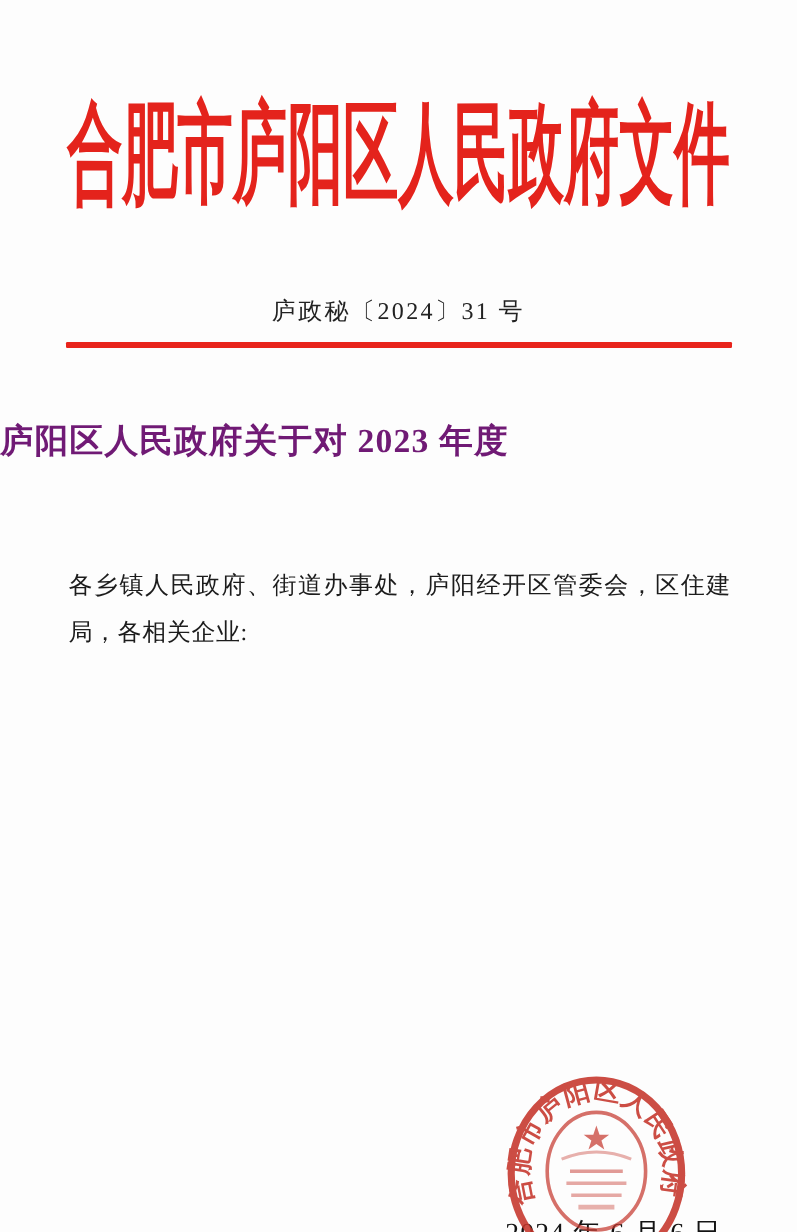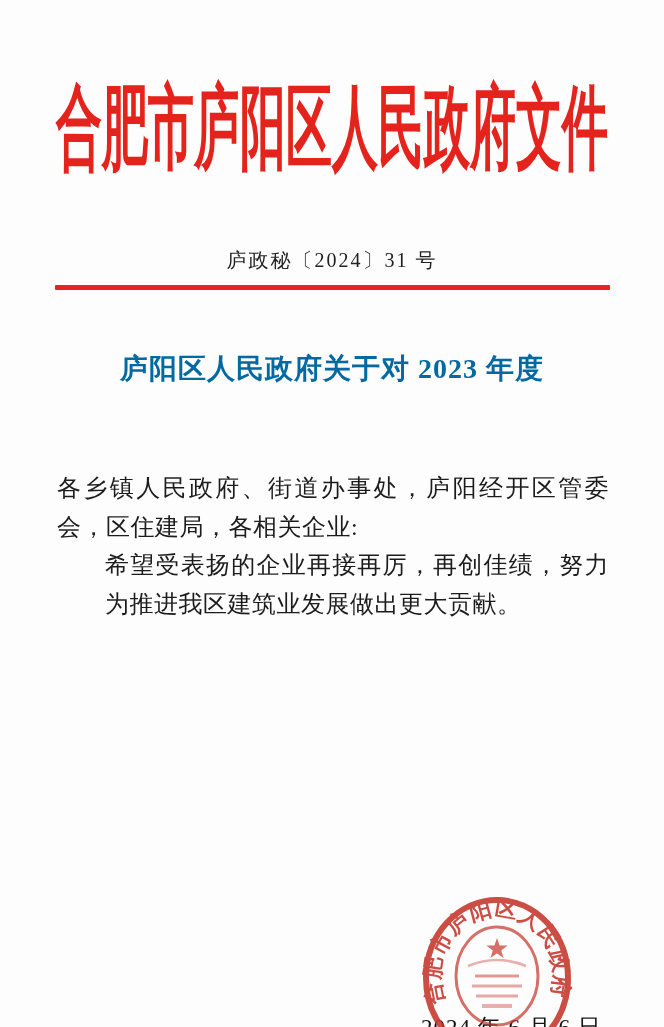--- a/index.html
+++ b/index.html
@@ -35,30 +35,29 @@
 
   
   .red-rule{
     position:absolute;top:237px;left:55px;width:555px;height:5px;
     background:#e8241c;border-radius:1px;
   }
 
   
   .doc-title{
     position:absolute;top:302px;left:0;width:664px;
-    text-align:center;
     font-size:28px;font-weight:bold;line-height:37px;
-    color:#0369a1;
+    color:#701a75;
     letter-spacing:1px;
   }
 
   
   .doc-body{
     position:absolute;top:421px;left:57px;width:552px;
-    font-size:24px;line-height:38.6px;
+    font-size:20px;line-height:38.6px;
     text-align:justify;
     letter-spacing:0.5px;
     color:#1c1c1c;
   }
   .doc-body p{margin:0;padding:0;}
   .para-indent{text-indent:2em;}
   .para-block-indent{margin-left:2em !important;}
   .attachment-line{
     margin-top:30px !important;
     padding-left:74px;
@@ -91,21 +90,20 @@
   <div class="doc-number">庐政秘〔2024〕31 号</div>
 
   <div class="red-rule"></div>
 
   <div class="doc-title">
     <div>庐阳区人民政府关于对 2023 年度</div>
   </div>
 
   <div class="doc-body">
     <p>各乡镇人民政府、街道办事处，庐阳经开区管委会，区住建局，各相关企业:</p>
-    <p class="para-block-indent">希望受表扬的企业再接再厉，再创佳绩，努力为推进我区建筑业发展做出更大贡献。</p>
   </div>
 
   <div class="sign-date">2024 年 6 月 6 日</div>
 
   <svg class="seal" viewBox="0 0 170 172" xmlns="http://www.w3.org/2000/svg">
 
     <ellipse cx="85" cy="86" rx="71" ry="78" fill="none" stroke="#c5352b" stroke-width="6"></ellipse>
 
     <defs>
       <path id="sealTextArc" d="M 33.4 112.2 A 57 62 0 1 1 136.6 112.2" fill="none"></path>

